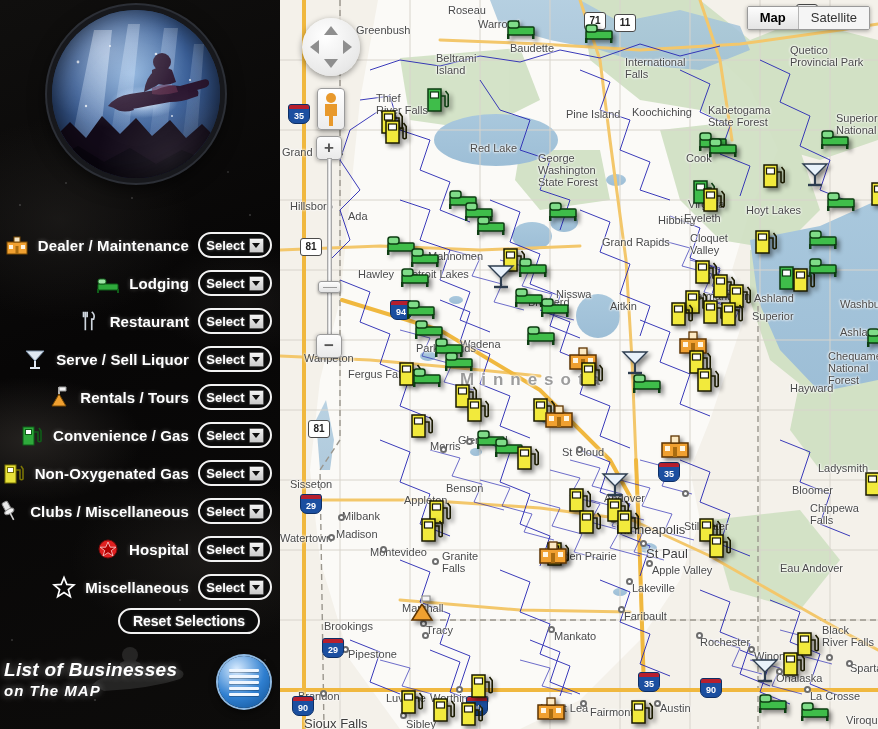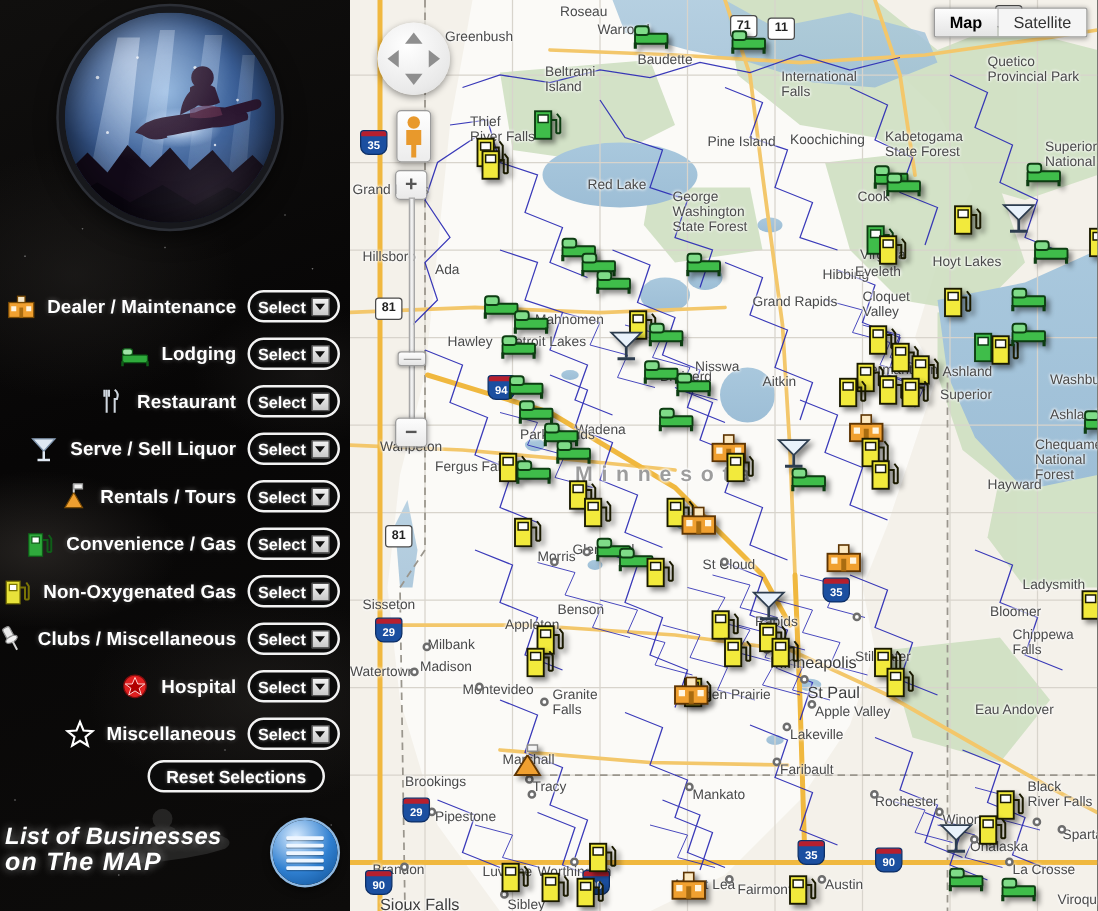--- a/index.html
+++ b/index.html
@@ -85,21 +85,21 @@
     font-size:14px; font-weight:bold; display:flex; align-items:center;
     cursor:pointer; text-shadow:0 0 3px rgba(255,255,255,.45); }
 
   
   #brand { position:absolute; left:0; bottom:8px; width:280px; height:76px; }
   #brand-sled { position:absolute; left:78px; top:0px; opacity:.5; }
   #brand-text { position:absolute; left:4px; top:14px; width:225px;
     color:#fff; font-style:italic; font-weight:bold;
     font-size:19px; line-height:21px; letter-spacing:.3px;
     text-shadow:0 0 7px rgba(255,255,255,.6), 1px 2px 3px #000, -1px -1px 2px #000; }
-  #brand-text .l2 { font-size:20px; letter-spacing:1px; }
+  #brand-text .l2 { font-size:15px; letter-spacing:1px; }
   #brand-icon { position:absolute; right:10px; top:11px; width:52px; height:52px;
     border-radius:50%; background:radial-gradient(circle at 36% 26%,#d9ecff,#2f7fd0 55%,#0f4e90);
     box-shadow:0 0 0 2px #8fb9e2, 0 3px 8px rgba(0,0,0,.8);
     display:flex; flex-direction:column; align-items:center; justify-content:center; gap:3px;
     cursor:pointer; }
   #brand-icon span { display:block; width:30px; height:3px; background:#eef6ff; border-radius:1px;
     box-shadow:0 1px 0 rgba(0,0,0,.25); }
 
   
   #map { position:absolute; left:280px; top:0; width:598px; height:729px;
@@ -610,21 +610,21 @@
         <div class="lbl" style="left: 56px; top: 528px; white-space: pre;">Madison</div>
         <div class="lbl" style="left: 0px; top: 532px; white-space: pre;">Watertown</div>
         <div class="lbl" style="left: 90px; top: 546px; white-space: pre;">Montevideo</div>
         <div class="lbl" style="left: 162px; top: 550px; white-space: pre;">Granite
 Falls</div>
         <div class="lbl" style="left: 538px; top: 462px; white-space: pre;">Ladysmith</div>
         <div class="lbl" style="left: 512px; top: 484px; white-space: pre;">Bloomer</div>
         <div class="lbl" style="left: 530px; top: 502px; white-space: pre;">Chippewa
 Falls</div>
         <div class="lbl" style="left: 500px; top: 562px; white-space: pre;">Eau Andover</div>
-        <div class="lbl" style="left: 324px; top: 492px; white-space: pre;">Rapids</div>
+        <div class="lbl" style="left: 324px; top: 492px; white-space: pre;">Andover</div>
         <div class="lbl big" style="left: 336px; top: 522px; white-space: pre;">Minneapolis</div>
         <div class="lbl" style="left: 404px; top: 520px; white-space: pre;">Stillwater</div>
         <div class="lbl big" style="left: 366px; top: 546px; white-space: pre;">St Paul</div>
         <div class="lbl" style="left: 276px; top: 550px; white-space: pre;">Eden Prairie</div>
         <div class="lbl" style="left: 372px; top: 564px; white-space: pre;">Apple Valley</div>
         <div class="lbl" style="left: 352px; top: 582px; white-space: pre;">Lakeville</div>
         <div class="lbl" style="left: 344px; top: 610px; white-space: pre;">Faribault</div>
         <div class="lbl" style="left: 122px; top: 602px; white-space: pre;">Marshall</div>
         <div class="lbl" style="left: 146px; top: 624px; white-space: pre;">Tracy</div>
         <div class="lbl" style="left: 44px; top: 620px; white-space: pre;">Brookings</div>

